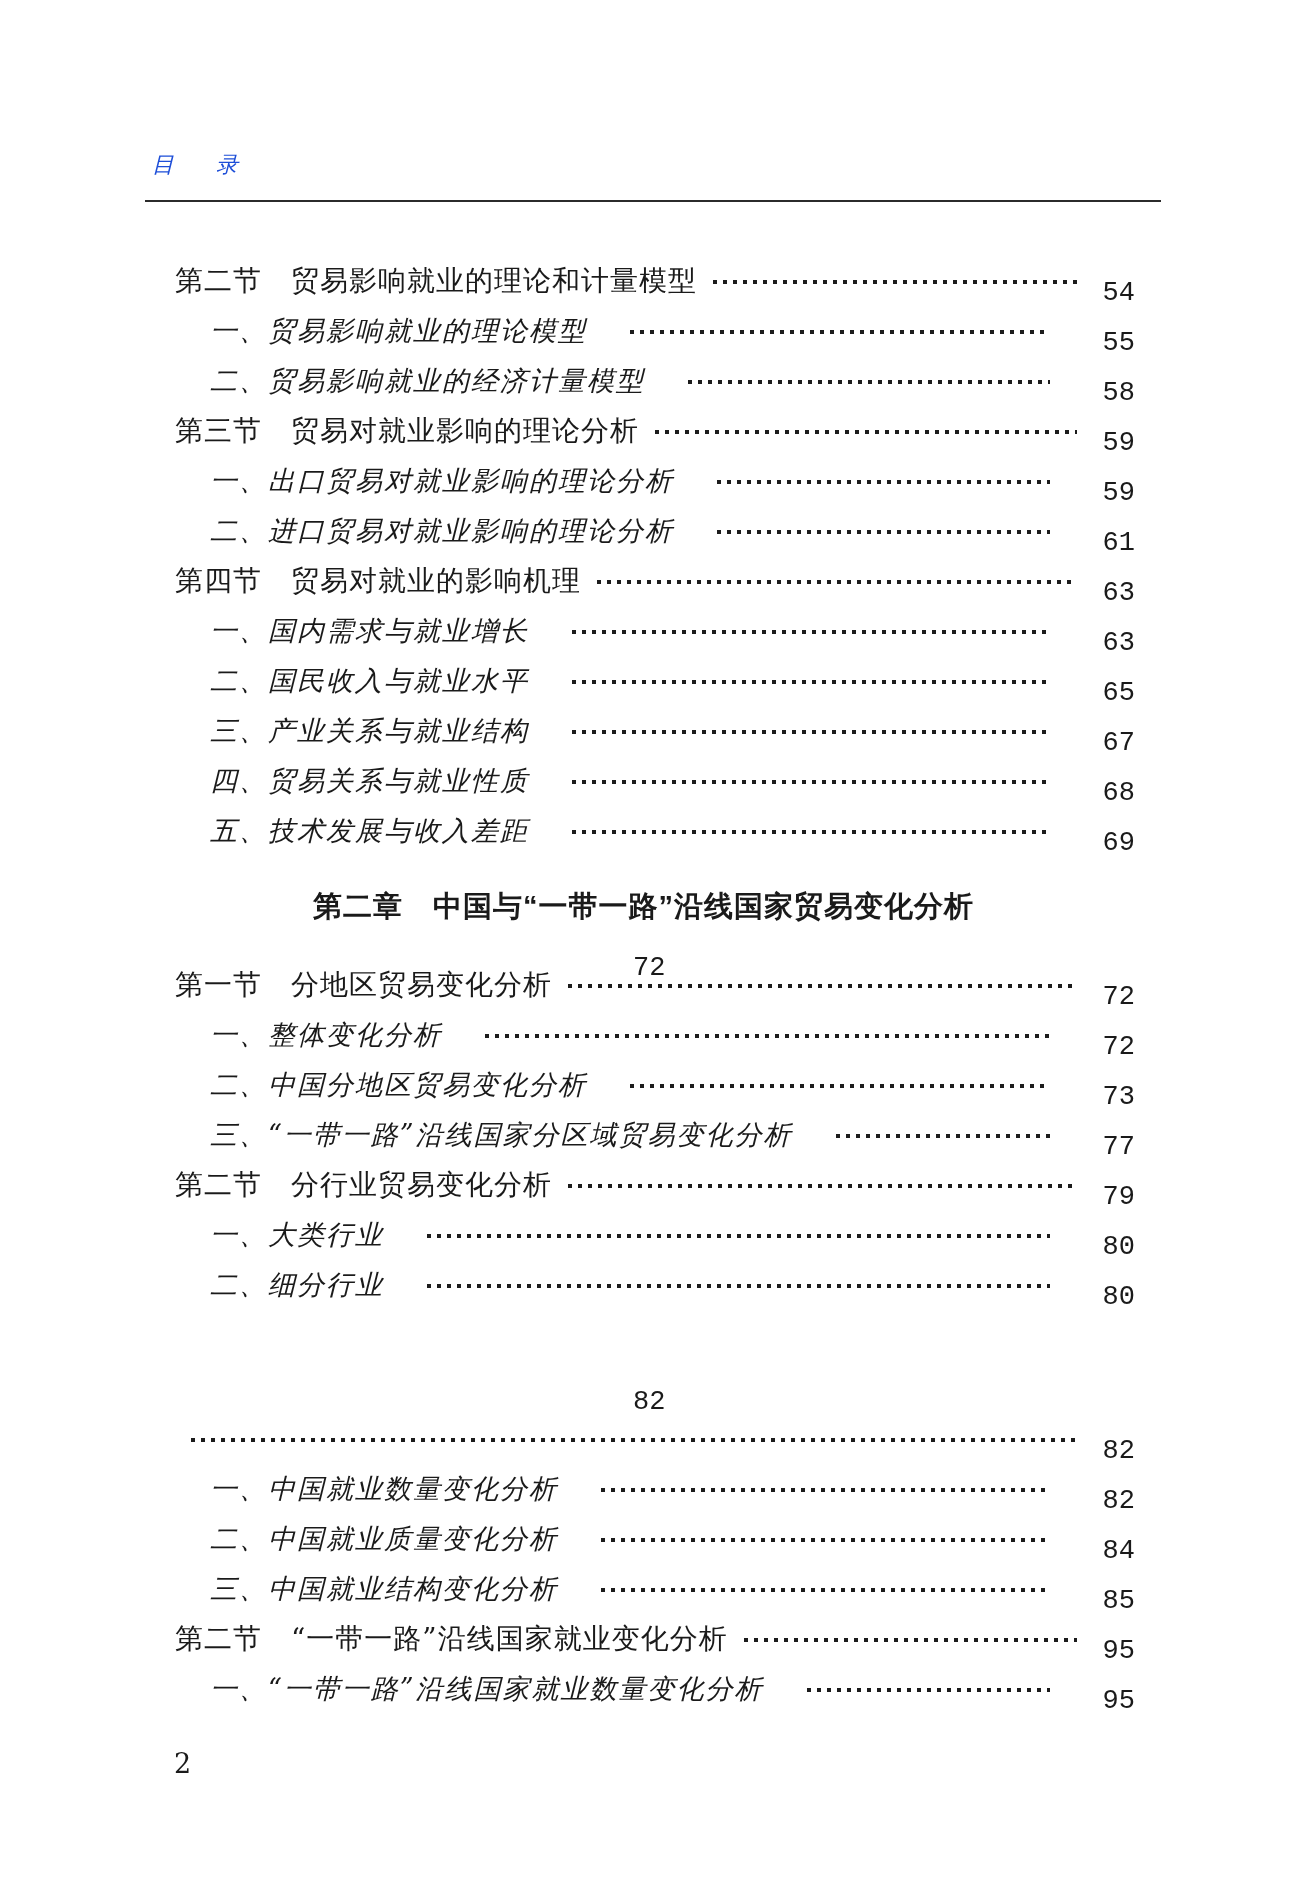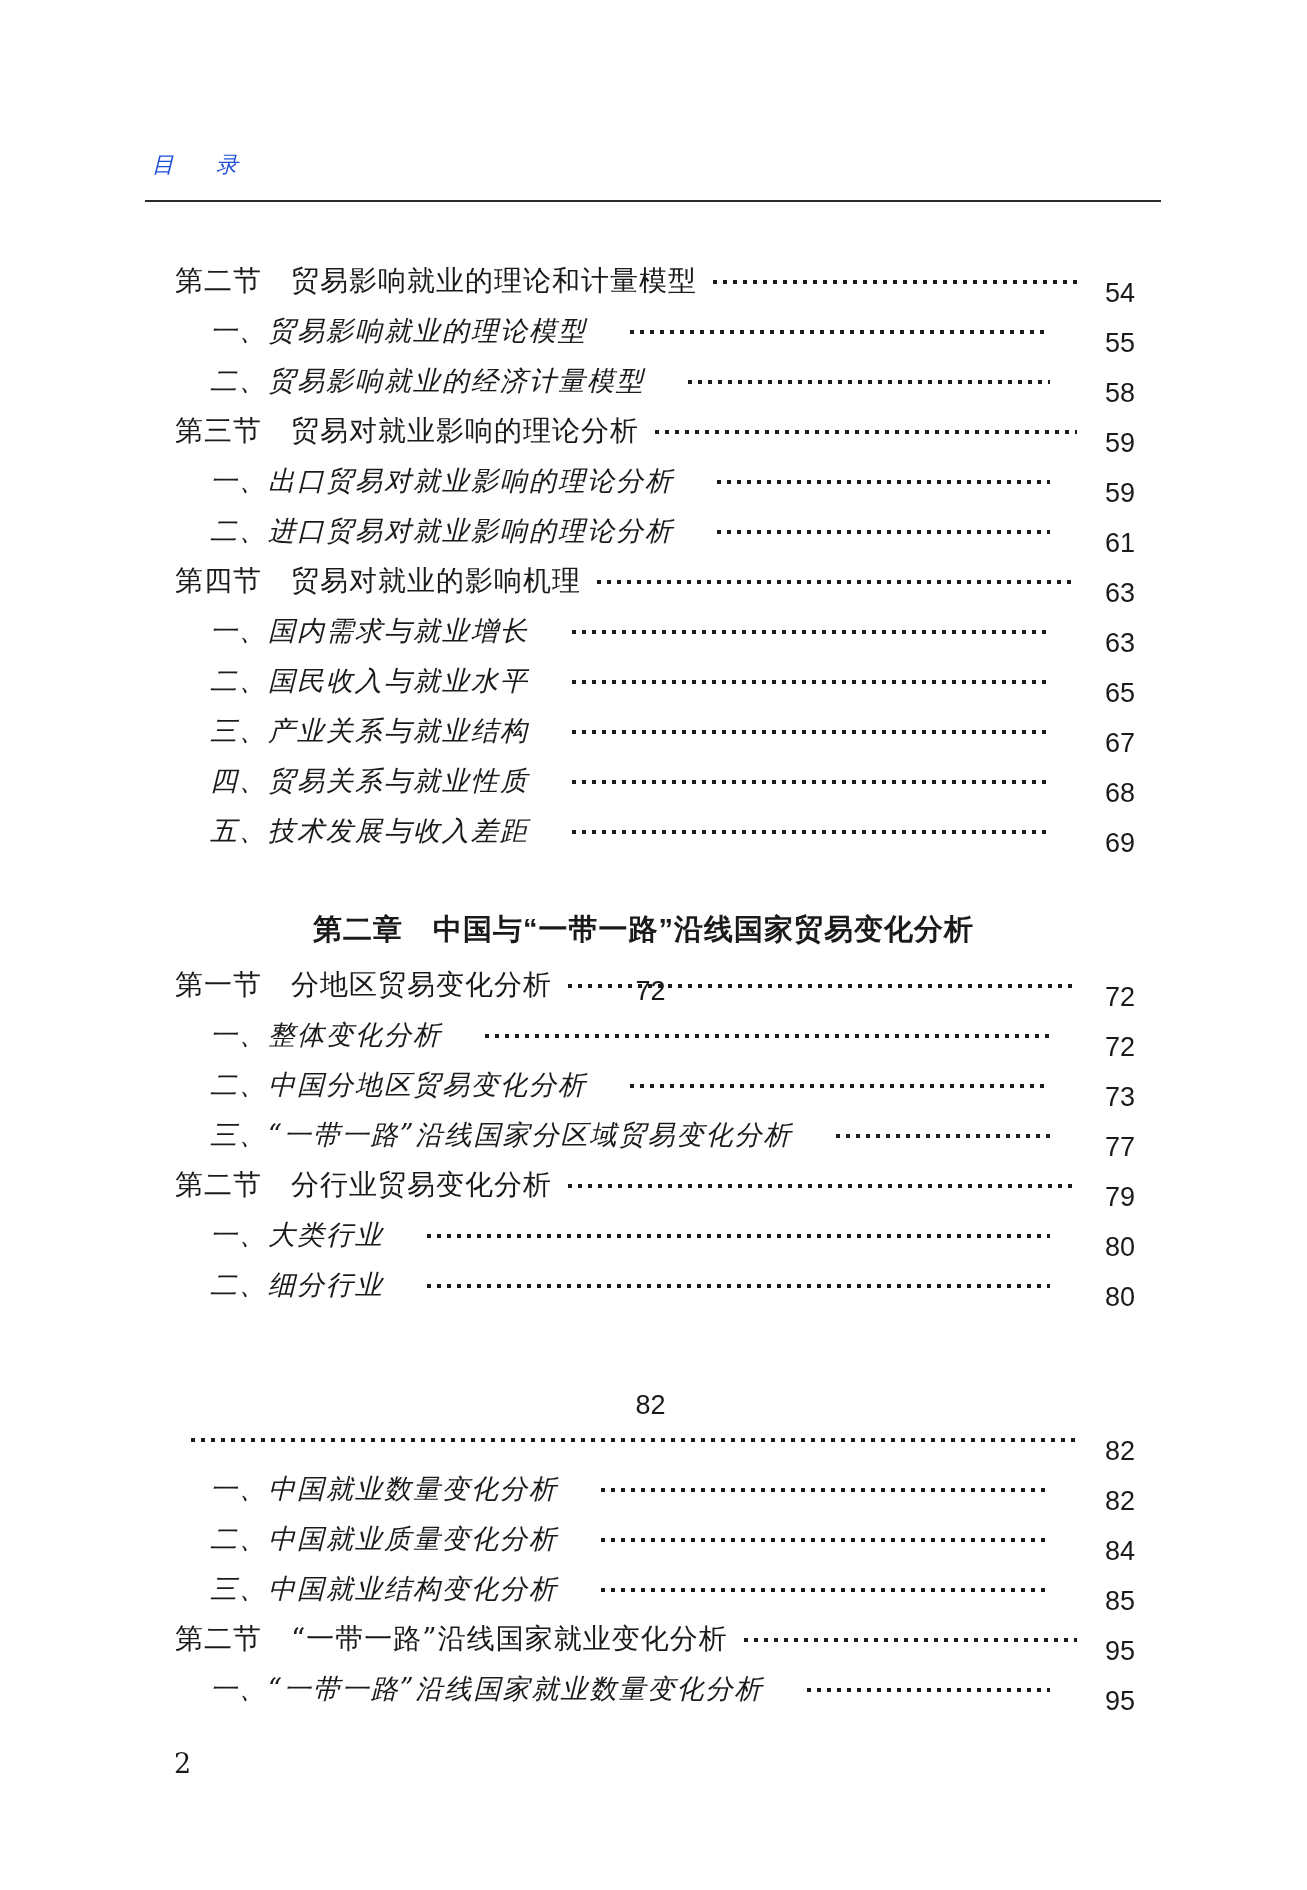--- a/index.html
+++ b/index.html
@@ -38,20 +38,21 @@
     left: 152px;
     top: 256px;
     width: 983px;
   }
   .toc-row {
     display: flex;
     align-items: center;
     height: 50px;
     font-size: 28px;
     white-space: nowrap;
+    justify-content: center;
   }
   .toc-row.chapter {
     font-family: "Liberation Sans", sans-serif;
     font-weight: bold;
     font-size: 29px;
     margin-top: 54px;
     letter-spacing: 1px;
     flex-direction: column;
   }
   .toc-row.section {
@@ -69,21 +70,21 @@
   .leader {
     flex: 1 1 auto;
     height: 4px;
     margin: 2px 14px 0 16px;
     background-image: repeating-linear-gradient(to right, #1c1c1c 0 4px, transparent 4px 10px);
   }
   .pagenum {
     flex: 0 0 auto;
     min-width: 44px;
     text-align: right;
-    font-family: Liberation Sans, sans-serif;
+    font-family: Liberation Mono, monospace;
     font-style: normal;
     font-weight: normal;
     font-size: 27px;
     letter-spacing: 0;
     margin-top: 24px;
   }
   .footer-page {
     position: absolute;
     left: 174px;
     top: 1748px;

